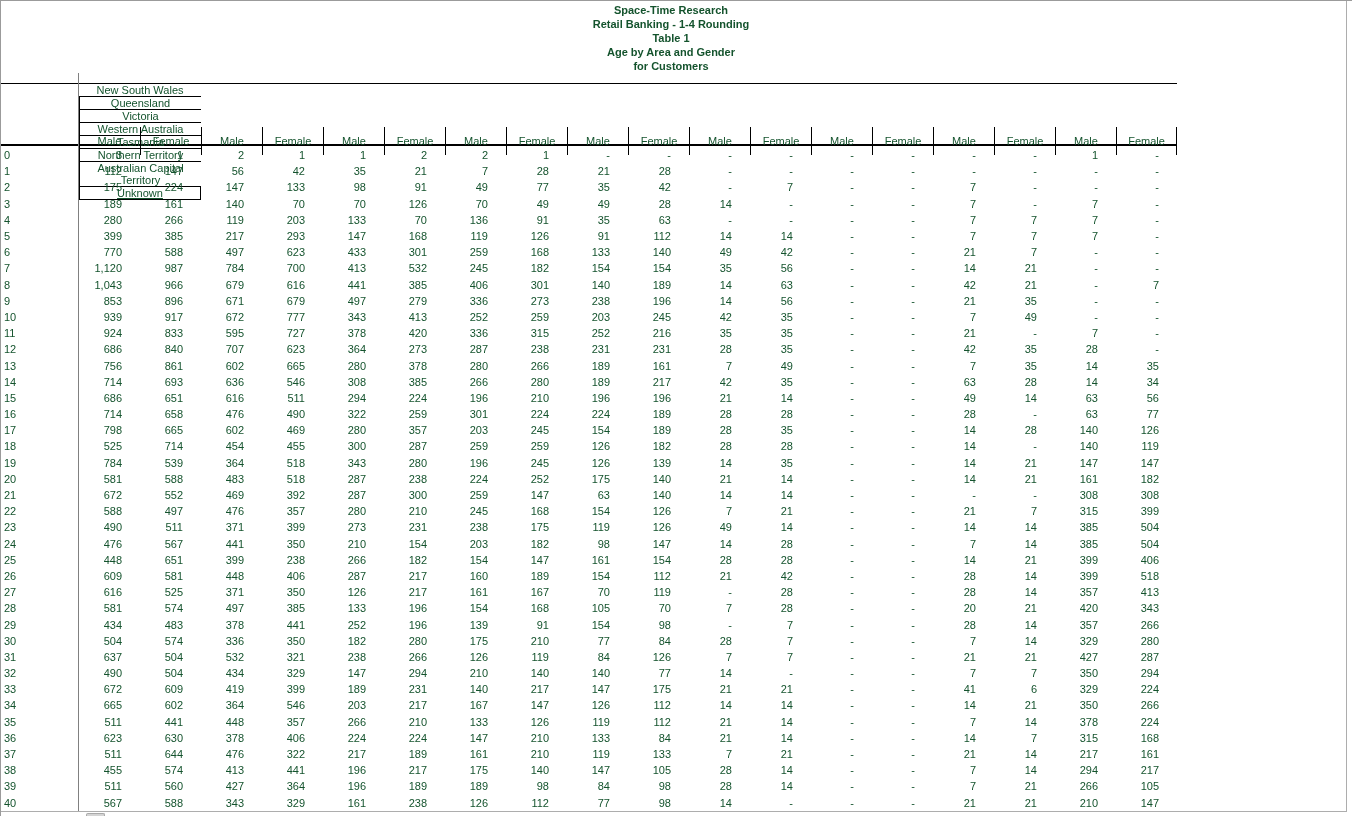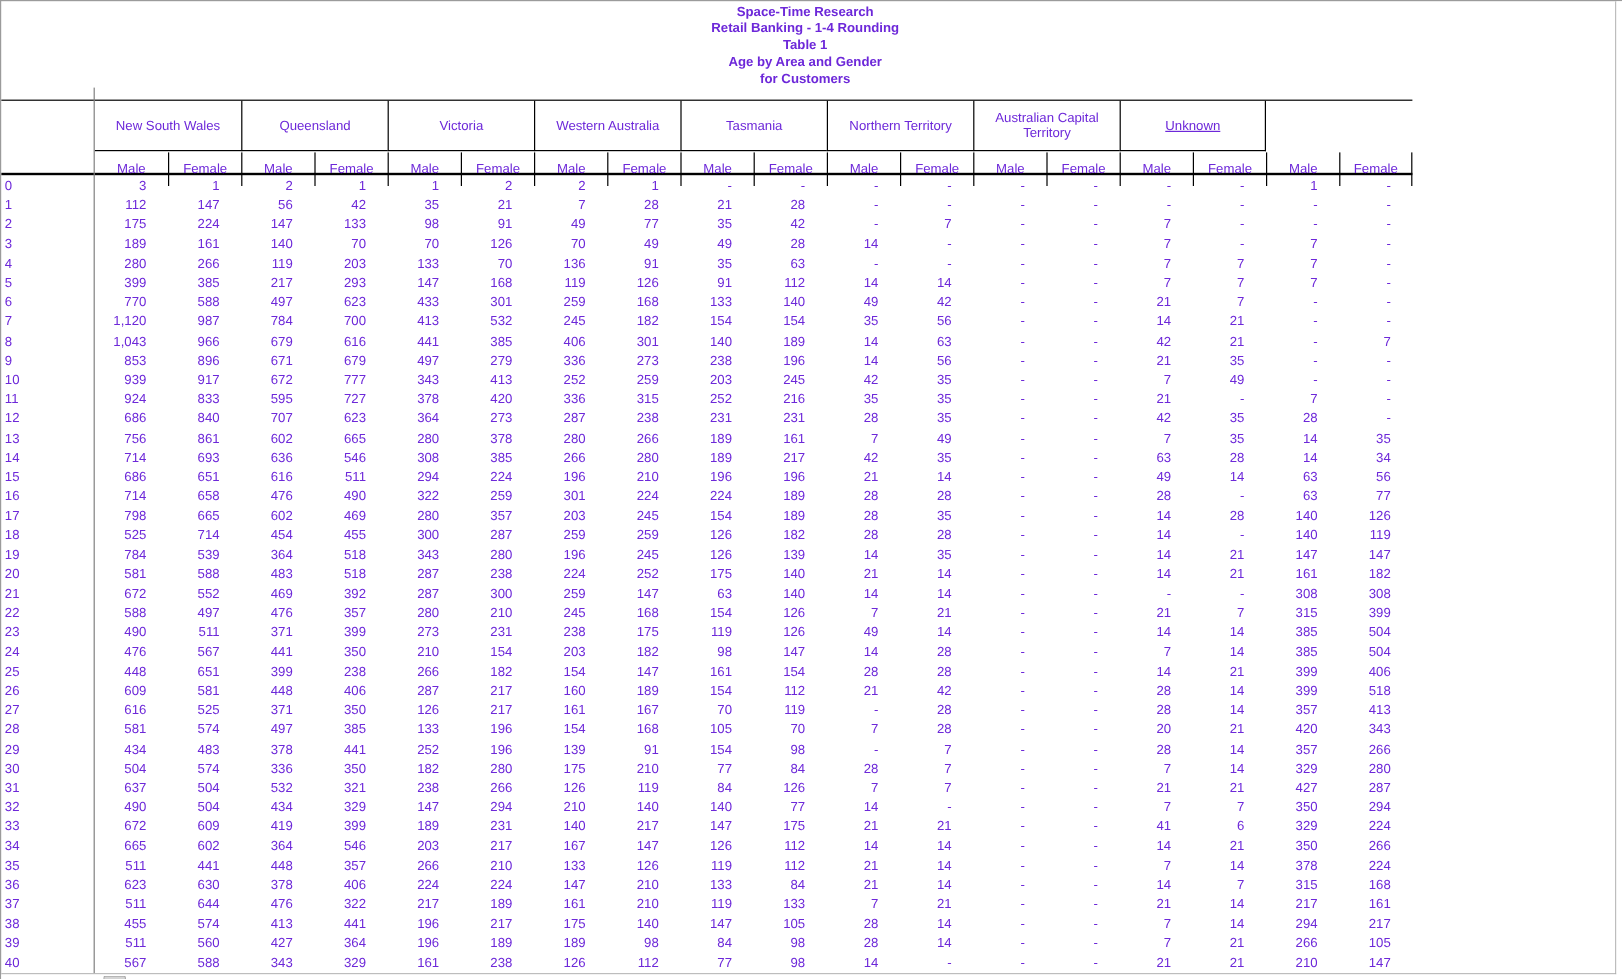--- a/index.html
+++ b/index.html
@@ -3,21 +3,21 @@
 <meta charset="utf-8">
 <style>
   html, body { margin: 0; padding: 0; background: #fff; }
   .window {
     position: relative;
     width: 1352px;
     height: 816px;
     background: #fff;
     overflow: hidden;
     font-family: "Liberation Sans", sans-serif;
-    color: #6d28d9;
+    color: #14532d;
     border-top: 1px solid #9b9b9b;
     border-left: 1px solid #9b9b9b;
     box-sizing: border-box;
   }
   .title-block {
     position: absolute;
     top: 2px; left: 0;
     width: 1340px;
     text-align: center;
     font-size: 11px;
@@ -28,21 +28,21 @@
   .thead {
     position: absolute;
     left: 0; top: 82px;
     width: 1176px; height: 63px;
     border-top: 1px solid #000;
     border-bottom: 2px solid #000;
     box-sizing: border-box;
   }
   .group-row {
     position: absolute; left: 78px; top: 0;
-    height: 42px; display: flex;
+    height: 42px; display: flex; flex-direction: column;
   }
   .group-cell {
     width: 122px; height: 42px;
     box-sizing: border-box;
     border-left: 1px solid #000;
     border-bottom: 1px solid #000;
     display: flex; align-items: center; justify-content: center;
     text-align: center;
     font-size: 11px;
     line-height: 12px;

